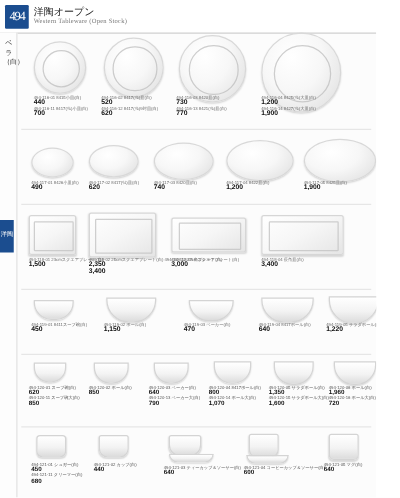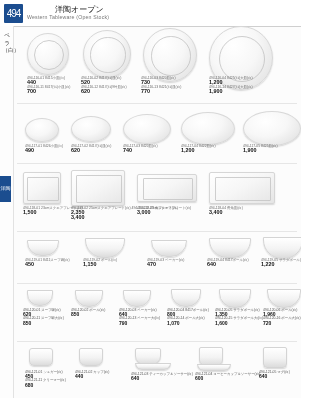--- a/index.html
+++ b/index.html
@@ -1,23 +1,23 @@
 <!DOCTYPE html>
 <html><head>
 <meta charset="utf-8">
 <style>
   html,body{margin:0;padding:0;}
   body{width:301px;height:398px;background:#ffffff;font-family:"Liberation Sans",sans-serif;overflow:hidden;}
   .page{position:relative;width:301px;height:398px;background:#fcfcfc;}
 
   
-  .hdr{position:absolute;left:0;top:0;width:301px;height:26px;background:#ffffff;border-bottom:1px solid #cfcfcf;}
+  .hdr{position:absolute;left:0;top:0;width:301px;height:26px;background:#ffffff;border-bottom:1px solid #cfcfcf;font-family:Liberation Serif, serif;}
   .pgnum{position:absolute;left:4px;top:4px;width:19px;height:19px;background:#1b4d8f;color:#fff;font-size:10px;
          display:flex;align-items:center;justify-content:center;border-radius:1px;letter-spacing:-1px;}
-  .hdr-title{position:absolute;left:27px;top:4px;font-size:8px;color:#222;margin-left:28px;}
+  .hdr-title{position:absolute;left:27px;top:4px;font-size:8px;color:#222;}
   .hdr-sub{position:absolute;left:27px;top:14px;font-size:5.2px;color:#777;letter-spacing:.2px;}
 
   
   .rail{position:absolute;left:0;top:26px;width:13px;height:372px;background:#fdfdfd;border-right:1px solid #e2e2e2;}
   .rail-text{position:absolute;left:2.5px;top:6px;width:9px;font-size:5.6px;color:#333;line-height:7.6px;text-align:center;}
   .rail-tab{position:absolute;left:0px;top:150px;width:11px;height:26px;background:#1b4d8f;color:#fff;font-size:5px;
             display:flex;align-items:center;justify-content:center;text-align:center;line-height:5.6px;}
 
   
   .content{position:absolute;left:13px;top:26px;width:288px;height:372px;}

